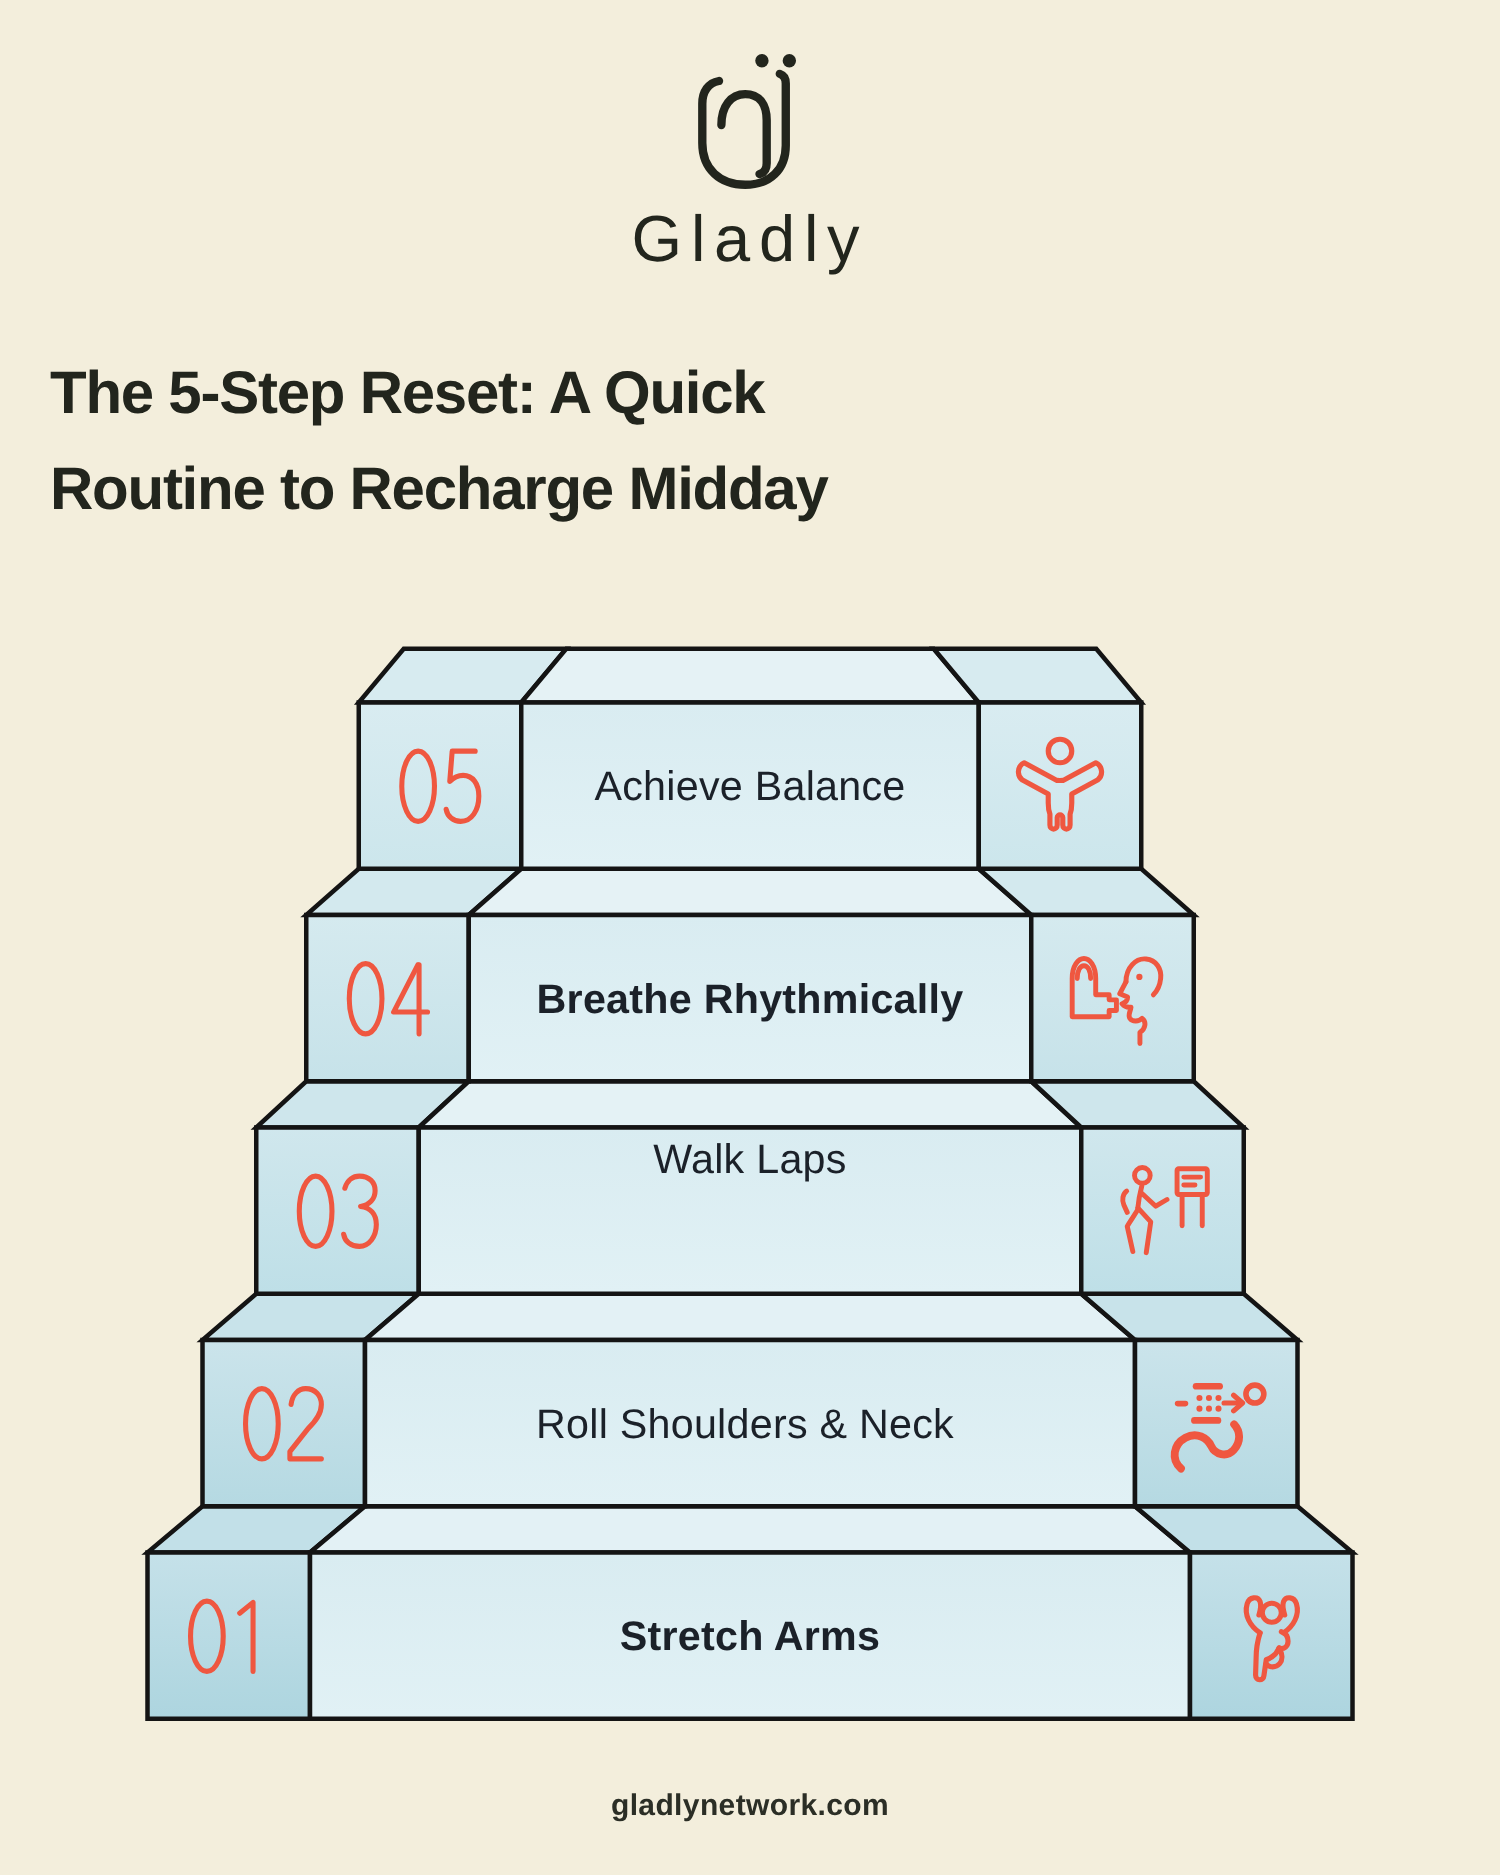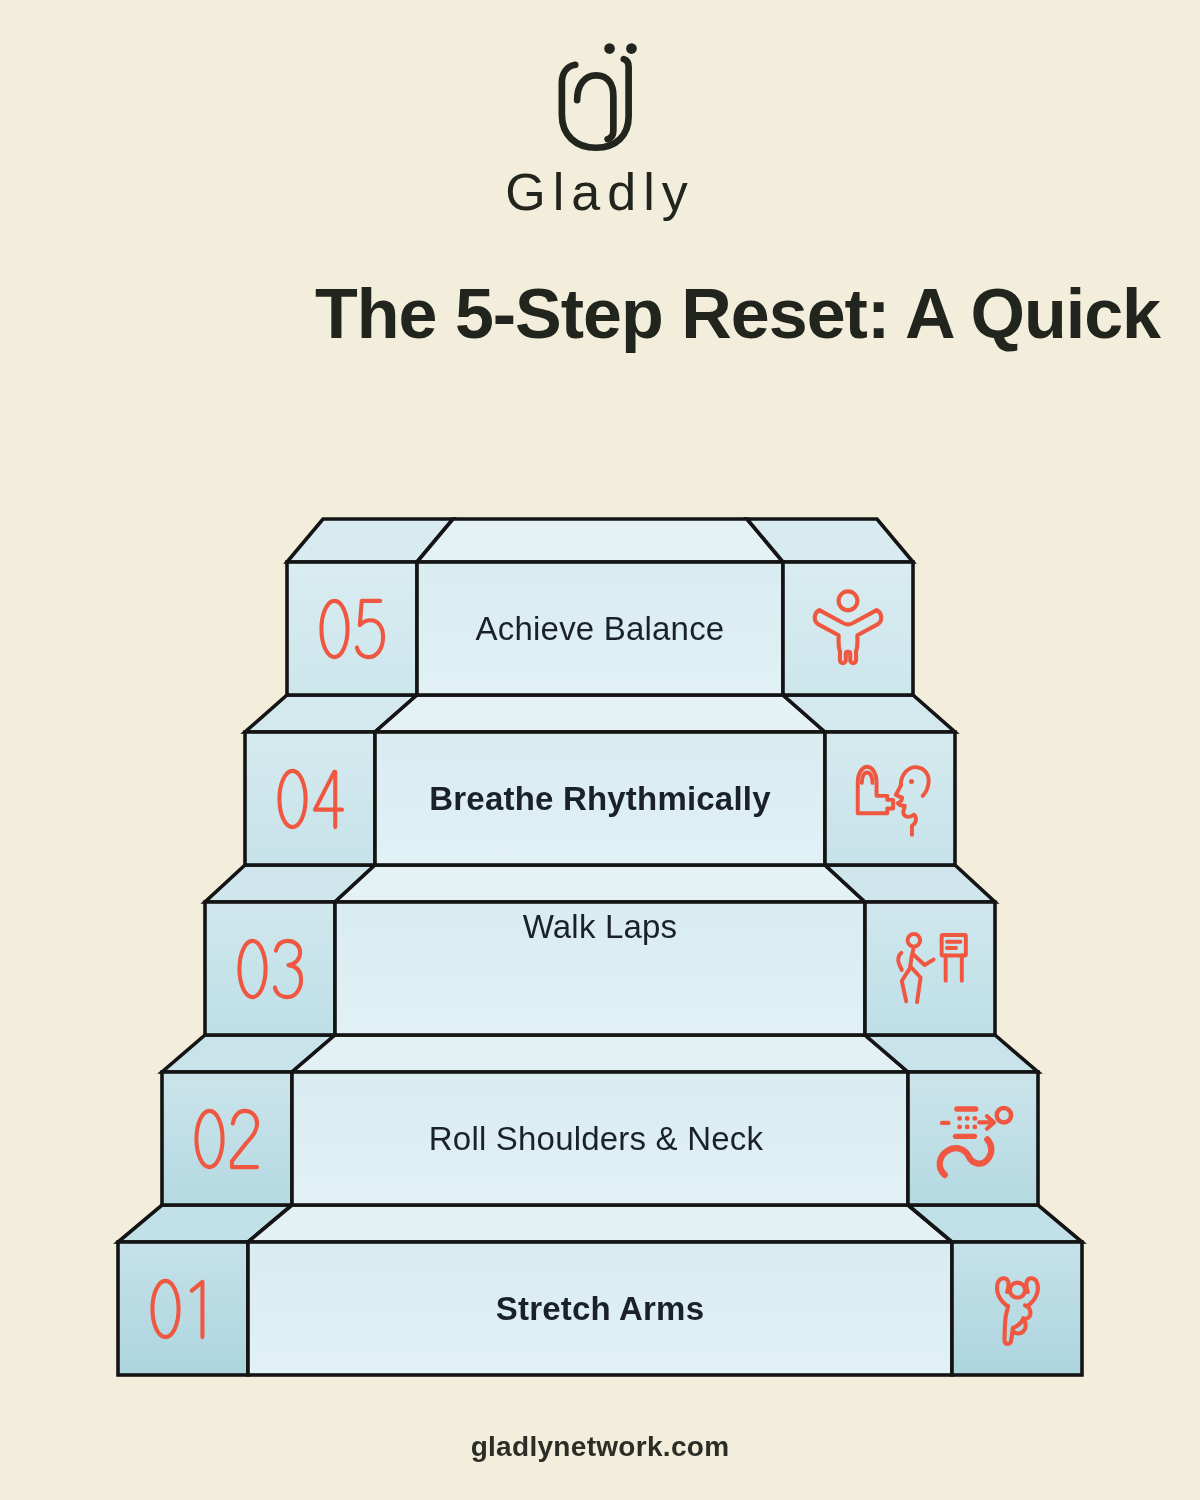--- a/index.html
+++ b/index.html
@@ -11,39 +11,39 @@
     overflow:hidden;
   }
   .abs{position:absolute;}
   
   .logo-wrap{left:0;top:40px;width:1200px;display:flex;justify-content:center;}
   .wordmark{
     left:0;top:162px;width:1200px;text-align:center;
     font-size:52px;font-weight:400;letter-spacing:7px;color:#22251d;
   }
   .title{
-    left:40px;top:276px;width:1120px;text-align:right;
-    font-size:70px;line-height:77px;font-weight:700;letter-spacing:-1px;
+    left:40px;top:276px;width:1120px;text-align:left;
+    font-size:48px;line-height:77px;font-weight:700;letter-spacing:-1px;
     color:#22251d;
   }
   
   .stairs-svg{left:0;top:0;width:1200px;height:1500px;}
   .cell{
     display:flex;align-items:center;justify-content:center;
     height:133px;
   }
   .num-cell .digit{width:39px;height:62px;margin:0 -2px;}
   .label-cell{
     font-size:33px;color:#1b2129;letter-spacing:0.2px;
   }
   .icon-cell svg{width:86px;height:86px;}
   
   .footer{
     left:0;top:1431px;width:1200px;text-align:center;
-    font-size:28px;font-weight:700;letter-spacing:0.3px;color:#2b2e26;
+    font-size:24px;font-weight:700;letter-spacing:0.3px;color:#2b2e26;
   }
   .defs-hidden{position:absolute;width:0;height:0;overflow:hidden;}
 </style>
 </head>
 <body>
 
 <svg class="defs-hidden" aria-hidden="true">
   <defs>
 
     <g id="digit-0" fill="none" stroke="#ef5740" stroke-width="4.2" stroke-linecap="round">
@@ -127,20 +127,21 @@
     <circle cx="83" cy="9" r="5.6" fill="#22251d"></circle>
     <path d="M24,26 C15,27.5 10,35 10,45 L10,78 C10,100 25,113 46,113 C67,113 80,100 80,80 L80,28 C80,24 78,21 75,20" stroke="#22251d" stroke-width="7" stroke-linecap="round"></path>
     <path d="M26,63 C26,47 34,37 46,37 C58,37 64,46 64,59 L64,95 C64,100 62,103 58,104" stroke="#22251d" stroke-width="7" stroke-linecap="round"></path>
   </svg>
 </div>
 
 <div class="abs wordmark">Gladly</div>
 
 <h1 class="abs title" style="margin:0;">
   <span>The 5-Step Reset: A Quick</span><br>
+  <span>Routine to Recharge Midday</span>
 </h1>
 
 <svg class="abs stairs-svg" viewBox="0 0 1200 1500">
   <defs>
     <linearGradient id="gs5" x1="0" y1="0" x2="0" y2="1">
         <stop offset="0" stop-color="#d9ecf1"></stop>
         <stop offset="1" stop-color="#cce6ec"></stop>
       </linearGradient>
     <linearGradient id="gs4" x1="0" y1="0" x2="0" y2="1">
         <stop offset="0" stop-color="#d5eaef"></stop>

